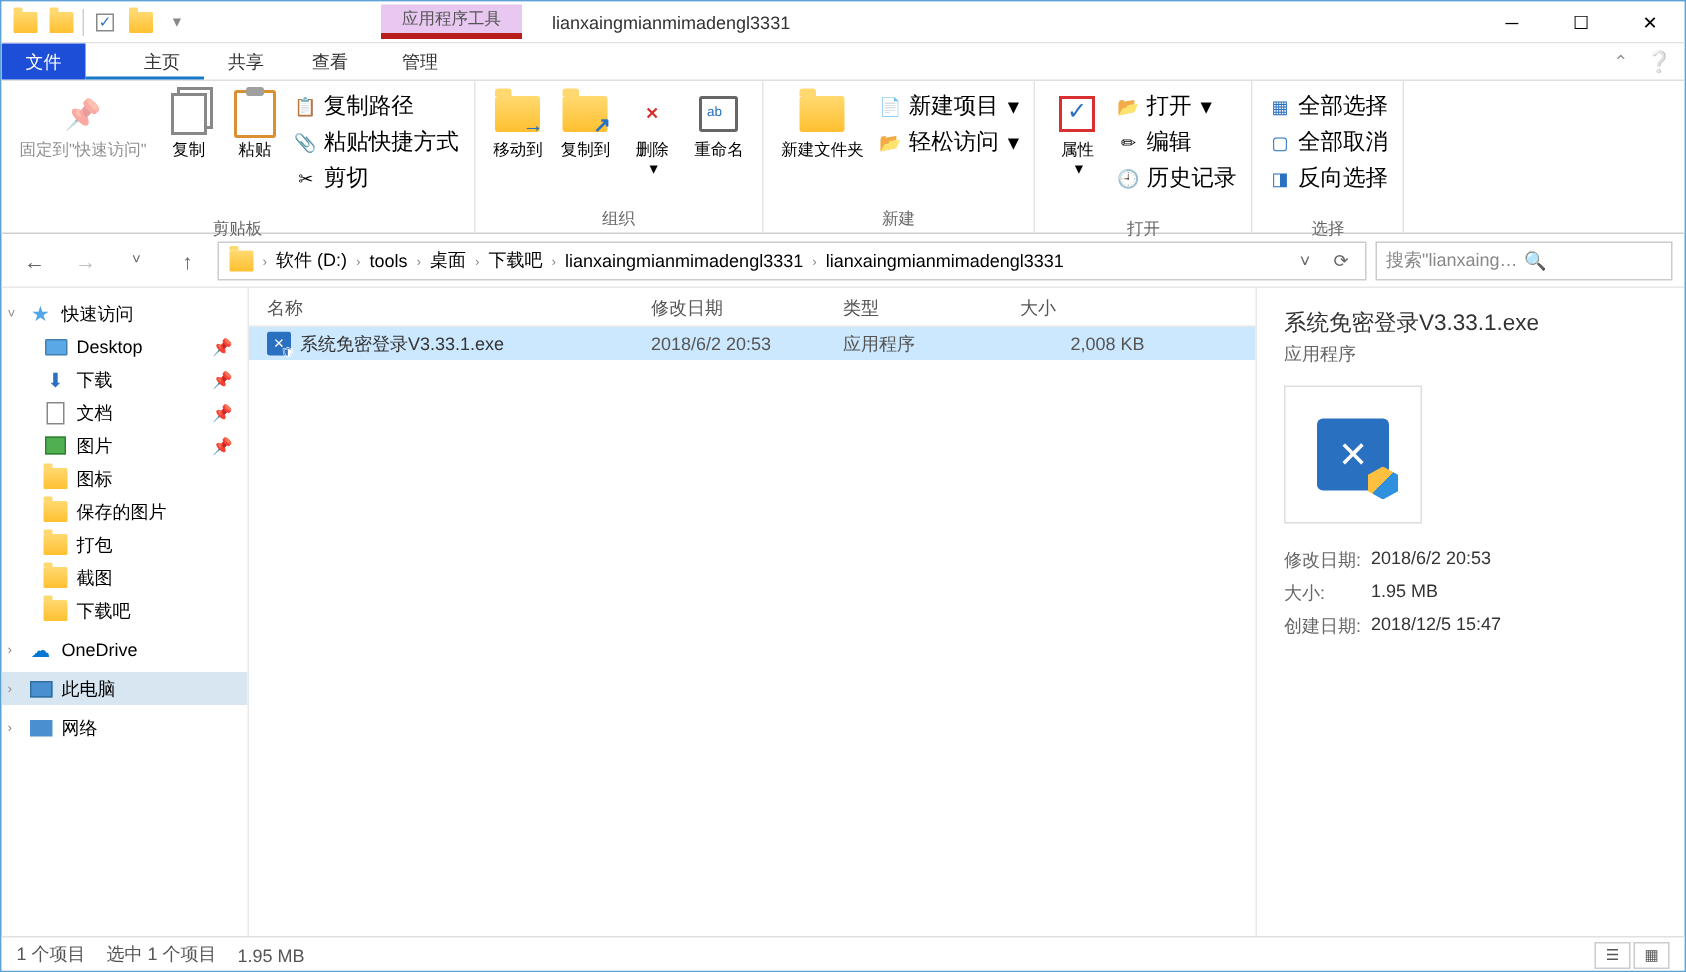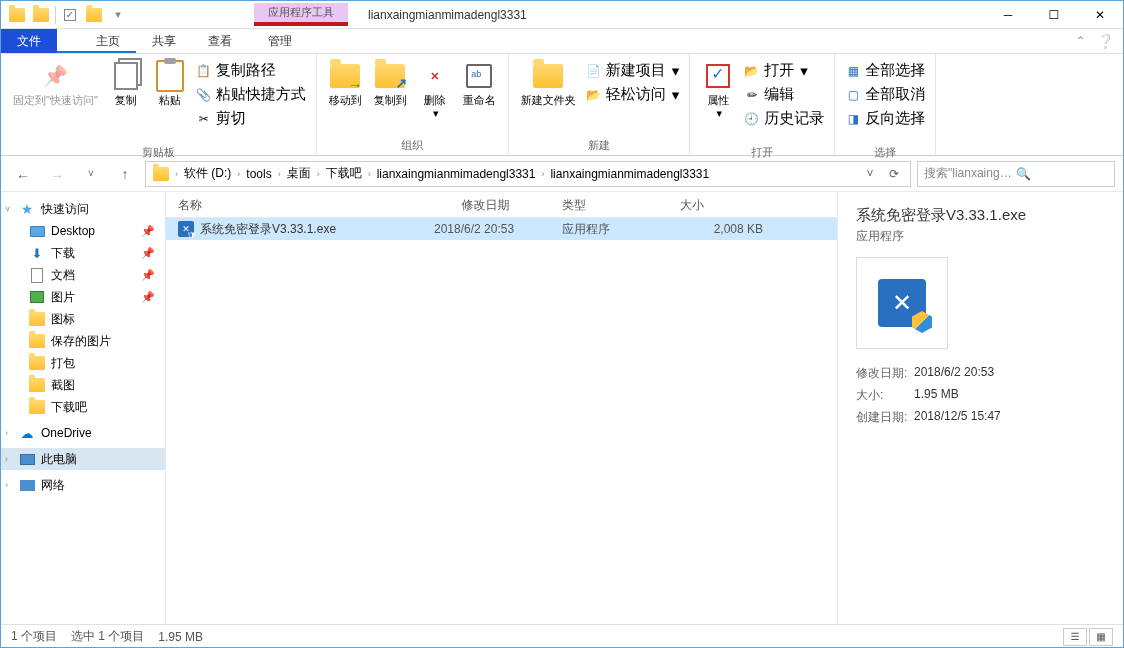--- a/index.html
+++ b/index.html
@@ -80,21 +80,21 @@
     .doc-ic { width: 12px; height: 15px; background: #fff; border: 1px solid #888; position: relative; }
     .pic-ic { width: 14px; height: 12px; background: #50b050; border: 1px solid #308030; }
     .cloud-ic { color: #0078d4; font-size: 13px; }
     .pc-ic { width: 15px; height: 11px; background: #4a90d0; border: 1px solid #3070a0; }
     .net-ic { width: 15px; height: 11px; background: #4a90d0; }
     
     .filelist { flex: 1; display: flex; flex-direction: column; }
     .list-header { display: flex; height: 26px; border-bottom: 1px solid #e8e8e8; }
     .col-head { padding: 5px 12px; color: #555; cursor: pointer; border-right: 1px solid transparent; }
     .col-name { width: 256px; }
-    .col-date { width: 128px; text-align: center; }
+    .col-date { width: 128px; }
     .col-type { width: 118px; }
     .col-size { width: 115px; text-align: left; padding-right: 20px; }
     .file-row { display: flex; height: 22px; align-items: center; cursor: pointer; }
     .file-row.selected { background: #cce8ff; }
     .cell { padding: 0 12px; overflow: hidden; white-space: nowrap; color: #333; }
     .cell.name { width: 256px; display: flex; align-items: center; gap: 6px; }
     .cell.date { width: 128px; color: #555; }
     .cell.type { width: 118px; color: #555; }
     .cell.size { width: 115px; text-align: right; padding-right: 20px; color: #555; }
     .exe-icon { width: 16px; height: 16px; background: #2a70c0; border-radius: 2px; display: flex; align-items: center; justify-content: center; color: #fff; font-size: 9px; position: relative; }

